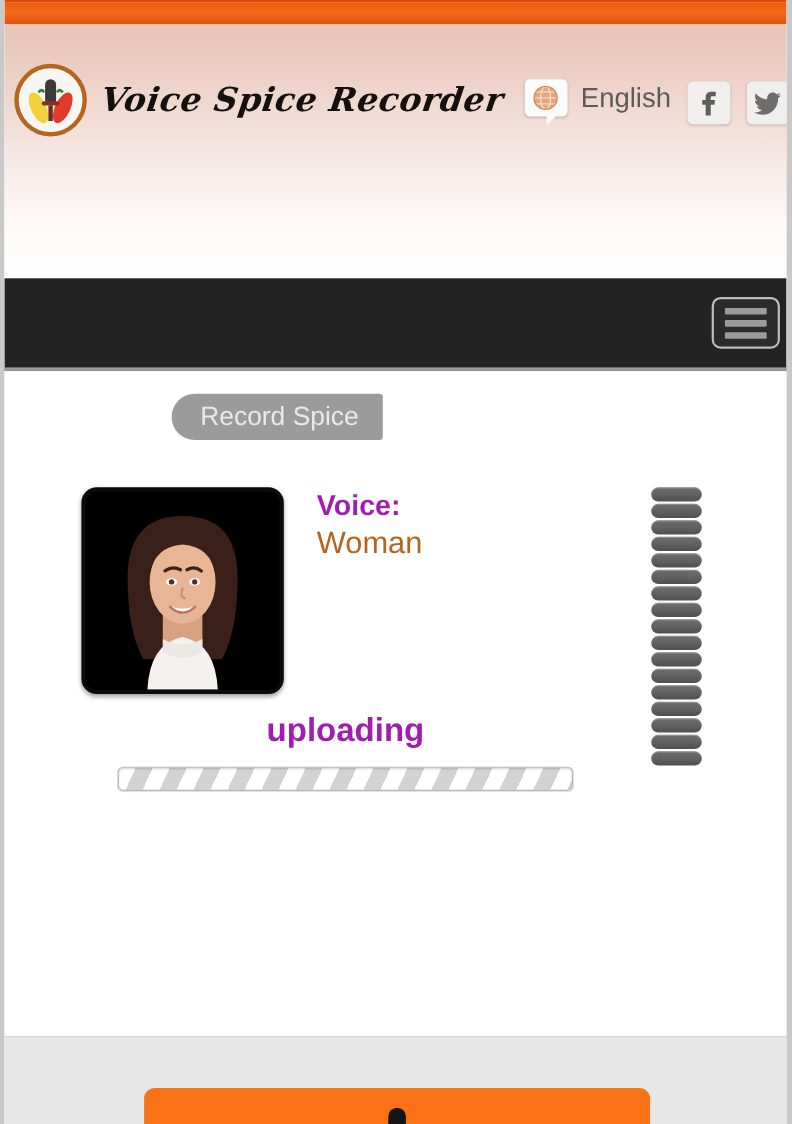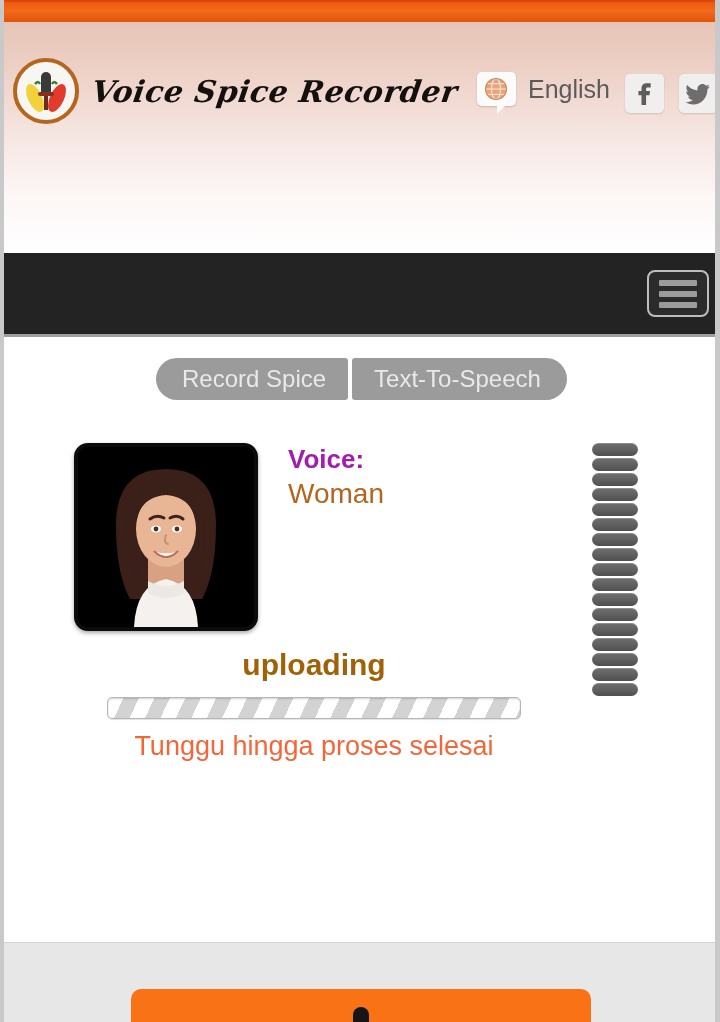--- a/index.html
+++ b/index.html
@@ -216,21 +216,21 @@
   }
 
   
   .status-text {
     position: absolute;
     left: 0; top: 308px;
     width: 620px;
     text-align: center;
     font-size: 30px;
     font-weight: bold;
-    color: #a16207;
+    color: #a21caf;
   }
   .progress {
     position: absolute;
     left: 103px; top: 357px;
     width: 414px;
     height: 22px;
     border-radius: 5px;
     border: 1px solid #b7b7b7;
     background:
       repeating-linear-gradient(115deg,
@@ -335,21 +335,20 @@
       <i></i>
       <i></i>
       <i></i>
     </div>
   </div>
 
   <div class="content">
 
     <div class="tabs">
       <button class="tab left">Record Spice</button>
-      <button class="tab right">Text-To-Speech</button>
     </div>
 
     <div class="portrait">
       <span>
         <svg width="176" height="180" viewBox="0 0 176 180">
           <rect width="176" height="180" fill="#000000"></rect>
 
           <path d="M38 78 q0 -56 50 -56 q50 0 50 56 q0 48 -14 74 l-72 0 q-14 -26 -14 -74z" fill="#3a2018"></path>
 
           <path d="M70 112 h36 v30 h-36z" fill="#d7a182"></path>
@@ -397,21 +396,20 @@
           <div class="seg"></div>
           <div class="seg"></div>
           <div class="seg"></div>
           <div class="seg"></div>
           <div class="seg"></div>
           <div class="seg"></div>
         </div>
 
     <div class="status-text">uploading</div>
     <div class="progress"></div>
-    <div class="progress-note">Tunggu hingga proses selesai</div>
   </div>
 
   <div class="footer">
     <div class="record-button">
       <span class="record-mic">
         <svg width="46" height="60" viewBox="0 0 46 60">
           <rect x="15" y="0" width="16" height="34" rx="8" fill="#151515"></rect>
           <path d="M9 26 a14 14 0 0 0 28 0" stroke="#151515" stroke-width="5" fill="none"></path>
           <rect x="21" y="42" width="4" height="12" fill="#151515"></rect>
         </svg>

